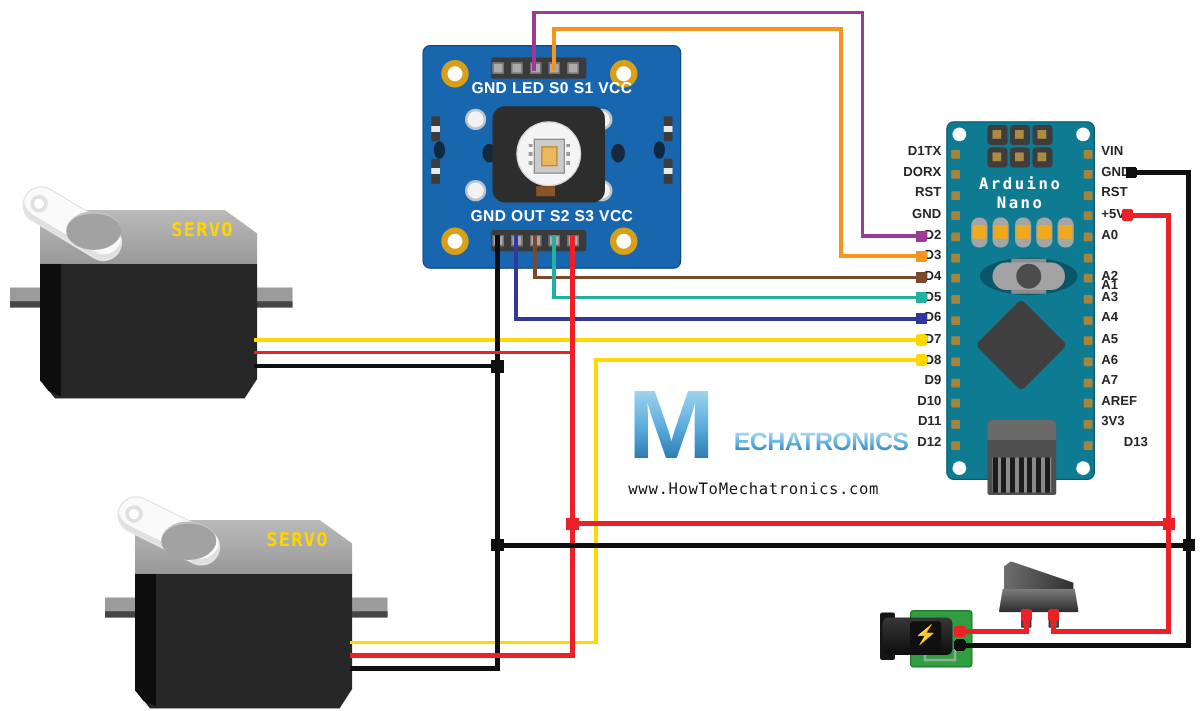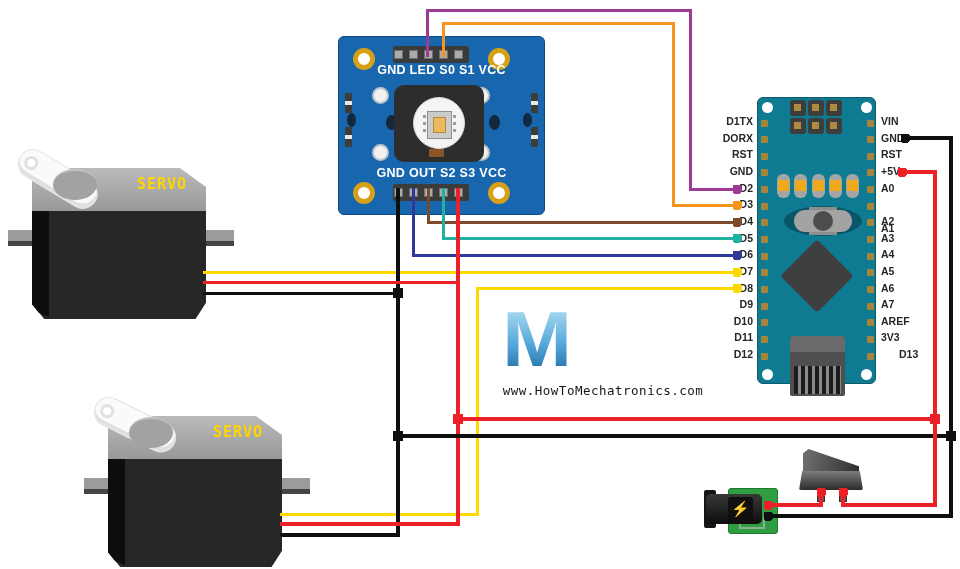--- a/index.html
+++ b/index.html
@@ -165,20 +165,24 @@
     <div class="a-hole" style="left:103px;top:4px"></div>
     <div class="a-hole" style="left:4px;top:271px"></div>
     <div class="a-hole" style="left:103px;top:271px"></div>
     <div class="icsp">
       <div></div>
         <div></div>
         <div></div>
         <div></div>
         <div></div>
         <div></div>
+    </div>
+    <div class="a-title">
+      <div style="position:relative">Arduino</div>
+      <div style="position:relative">Nano</div>
     </div>
     <div class="a-caps">
       <div class="a-cap"></div>
       <div class="a-cap"></div>
       <div class="a-cap"></div>
       <div class="a-cap"></div>
       <div class="a-cap"></div>
     </div>
     <div class="a-osc">
       <div class="a-osc-sq"></div>
@@ -284,20 +288,21 @@
 
   <div class="switch">
     <div class="sw-lever"></div>
     <div class="sw-base"></div>
     <div class="sw-pin" style="left:18px"></div>
     <div class="sw-pin" style="left:40px"></div>
   </div>
 
   <div class="logo">
     <div class="gtext logo-m">M</div>
+    <div class="gtext logo-mech">ECHATRONICS</div>
     <div class="logo-url">www.HowToMechatronics.com</div>
   </div>
 
   <svg id="wires" width="960" height="569" viewBox="0 0 960 569" shape-rendering="crispEdges">
       <polyline points="427,57 427,10 690,10 690,189 737,189" fill="none" stroke="#9d3a96" stroke-width="3"></polyline>
       <polyline points="443,57 443,23 673,23 673,205 737,205" fill="none" stroke="#f7941e" stroke-width="3"></polyline>
       <polyline points="428,188 428,222 737,222" fill="none" stroke="#7b4a2a" stroke-width="3"></polyline>
       <polyline points="443,188 443,238 737,238" fill="none" stroke="#22b1a0" stroke-width="3"></polyline>
       <polyline points="413,188 413,255 737,255" fill="none" stroke="#31389b" stroke-width="3"></polyline>
       <polyline points="203,272 737,272" fill="none" stroke="#ffd800" stroke-width="3"></polyline>

